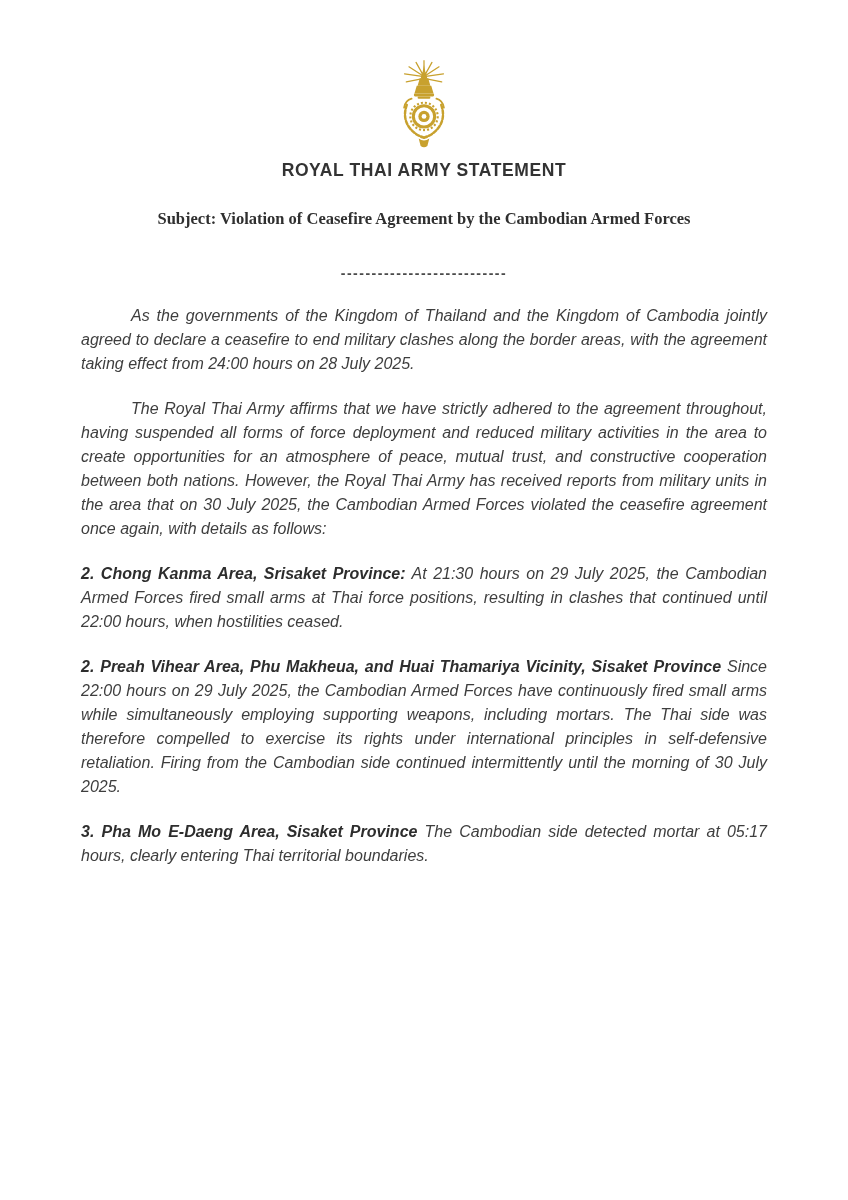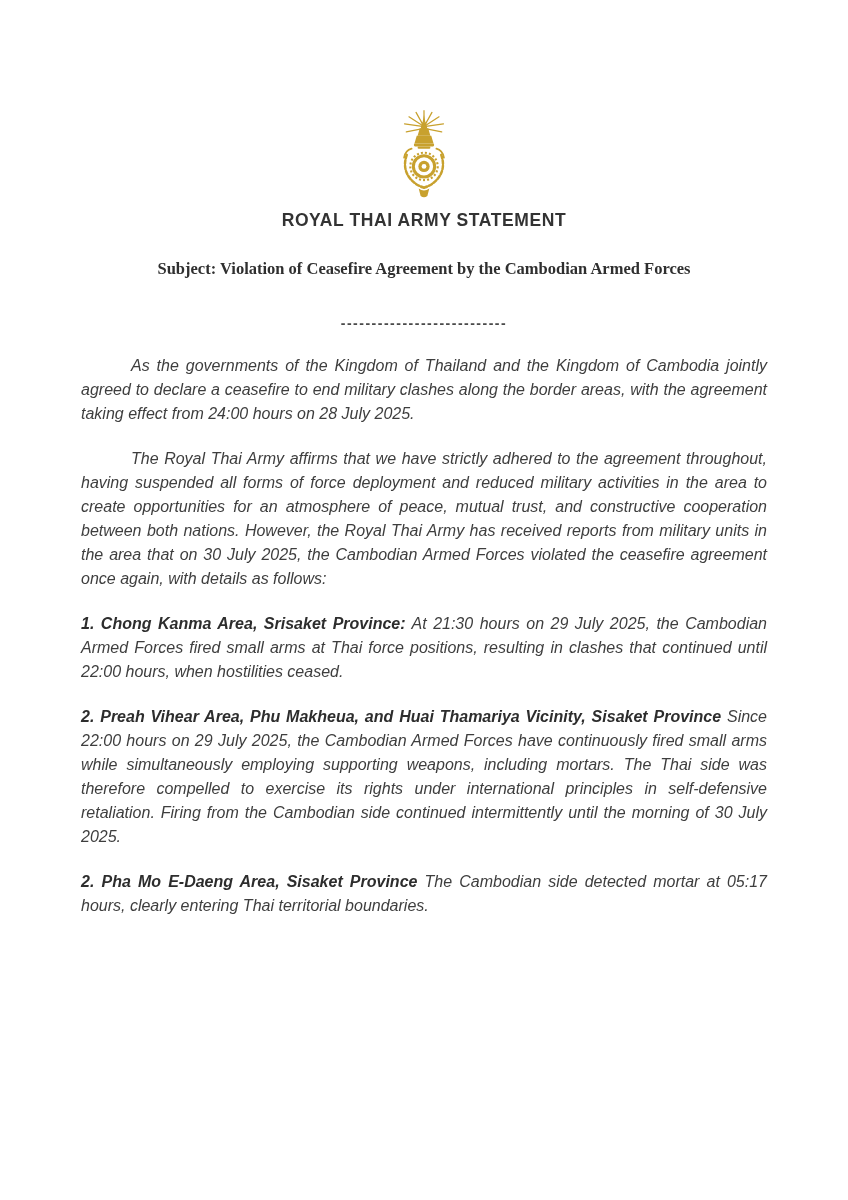--- a/index.html
+++ b/index.html
@@ -7,21 +7,21 @@
     padding: 0;
     background: #ffffff;
   }
   .page {
     position: relative;
     width: 848px;
     height: 1200px;
     margin: 0 auto;
     background: #ffffff;
     box-sizing: border-box;
-    padding: 108px 81px 40px 81px;
+    padding: 58px 81px 40px 81px;
     font-family: "Liberation Sans", sans-serif;
     color: #3d3d3d;
     overflow: hidden;
   }
   .emblem {
     display: block;
     margin: 0 auto 10px auto;
     width: 58px;
     height: 92px;
   }
@@ -122,20 +122,20 @@
   <div class="doc-subject">Subject: Violation of Ceasefire Agreement by the Cambodian Armed Forces</div>
 
   <div class="separator">---------------------------</div>
 
   <div class="doc-body">
 
     <p class="para indent">As the governments of the Kingdom of Thailand and the Kingdom of Cambodia jointly agreed to declare a ceasefire to end military clashes along the border areas, with the agreement taking effect from 24:00 hours on 28 July 2025.</p>
 
     <p class="para indent">The Royal Thai Army affirms that we have strictly adhered to the agreement throughout, having suspended all forms of force deployment and reduced military activities in the area to create opportunities for an atmosphere of peace, mutual trust, and constructive cooperation between both nations. However, the Royal Thai Army has received reports from military units in the area that on 30 July 2025, the Cambodian Armed Forces violated the ceasefire agreement once again, with details as follows:</p>
 
-    <p class="para"><span class="item-lead">1. Chong Kanma Area, Srisaket Province:</span><span> At 21:30 hours on 29 July 2025, the Cambodian Armed Forces fired small arms at Thai force positions, resulting in clashes that continued until 22:00 hours, when hostilities ceased.</span></p>
+    <p class="para"><span class="item-lead">2. Chong Kanma Area, Srisaket Province:</span><span> At 21:30 hours on 29 July 2025, the Cambodian Armed Forces fired small arms at Thai force positions, resulting in clashes that continued until 22:00 hours, when hostilities ceased.</span></p>
 
     <p class="para"><span class="item-lead">2. Preah Vihear Area, Phu Makheua, and Huai Thamariya Vicinity, Sisaket Province</span><span> Since 22:00 hours on 29 July 2025, the Cambodian Armed Forces have continuously fired small arms while simultaneously employing supporting weapons, including mortars. The Thai side was therefore compelled to exercise its rights under international principles in self-defensive retaliation. Firing from the Cambodian side continued intermittently until the morning of 30 July 2025.</span></p>
 
-    <p class="para"><span class="item-lead">2. Pha Mo E-Daeng Area, Sisaket Province</span><span> The Cambodian side detected mortar at 05:17 hours, clearly entering Thai territorial boundaries.</span></p>
+    <p class="para"><span class="item-lead">3. Pha Mo E-Daeng Area, Sisaket Province</span><span> The Cambodian side detected mortar at 05:17 hours, clearly entering Thai territorial boundaries.</span></p>
 
   </div>
 </div>
 
 </body></html>

